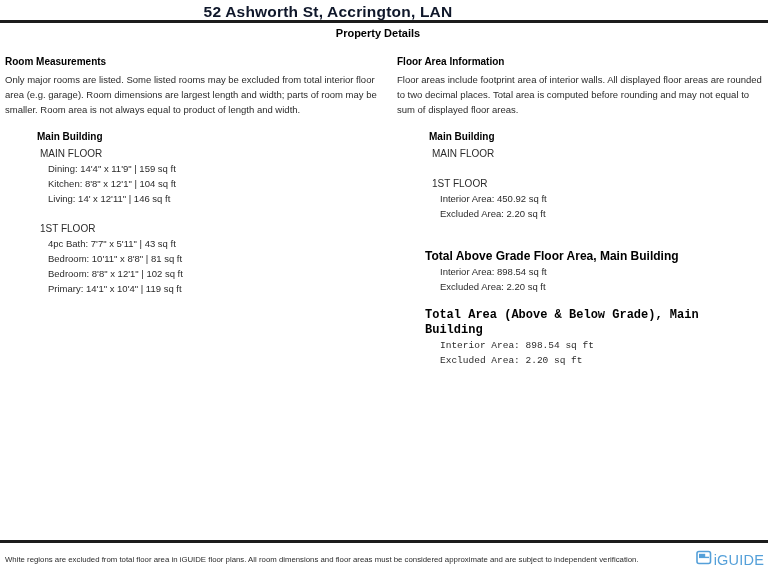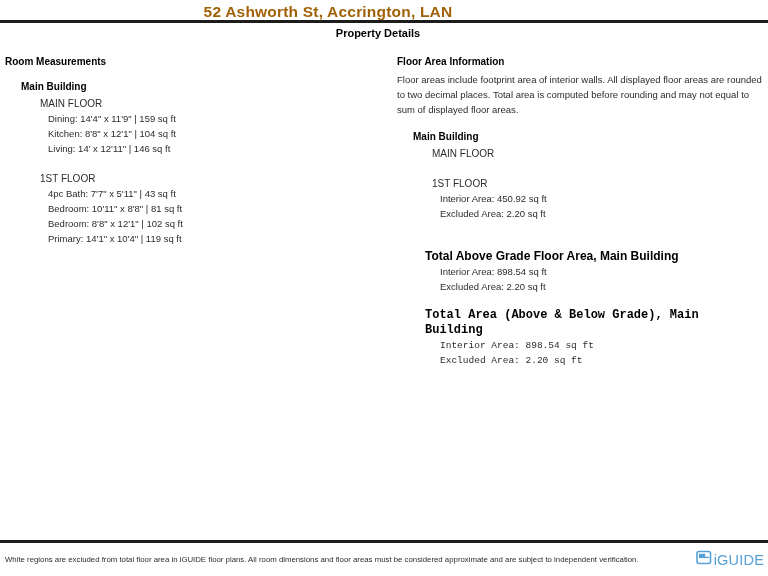--- a/index.html
+++ b/index.html
@@ -8,21 +8,21 @@
     position: relative;
     width: 768px; height: 576px;
     background: #ffffff;
     font-family: "Liberation Sans", sans-serif;
     color: #222222;
     overflow: hidden;
   }
   .page-title {
     position: absolute; top: 3px; left: 0; width: 656px;
     text-align: center;
-    font-size: 15.5px; font-weight: bold; color: #a16207;
+    font-size: 15.5px; font-weight: bold; color: #0f172a;
     letter-spacing: 0.2px;
   }
   .header-rule {
     position: absolute; top: 20px; left: 0; width: 768px;
     border-top: 3px solid #1c1c1c;
   }
   .page-subtitle {
     position: absolute; top: 27px; left: 0; width: 756px;
     text-align: center;
     font-size: 11px; font-weight: bold; color: #000000;
@@ -32,21 +32,21 @@
   .col-right { left: 397px; width: 366px; }
   .section-heading {
     font-size: 10px; font-weight: bold; color: #000000;
     margin-bottom: 5px;
   }
   .section-desc {
     font-size: 9.5px; line-height: 15px; color: #2b2b2b;
   }
   .building-name {
     font-size: 10px; font-weight: bold; color: #000000;
-    margin-left: 16px; margin-top: 14px;
+    margin-left: 32px; margin-top: 14px;
   }
   .floor-block { margin-top: 0; }
   .floor-gap { margin-top: 15px; }
   .floor-name {
     font-size: 10px; color: #2b2b2b;
     margin-left: 35px; margin-top: 4px; line-height: 15px;
   }
   .detail-line {
     font-size: 9.5px; color: #2b2b2b;
     margin-left: 43px; line-height: 15px;
@@ -78,20 +78,21 @@
 </style>
 </head>
 <body>
 
 <div class="page-title">52 Ashworth St, Accrington, LAN</div>
 <div class="header-rule"></div>
 <div class="page-subtitle">Property Details</div>
 
 <div class="col col-left">
   <div class="section-heading">Room Measurements</div>
+  <div class="section-desc">Only major rooms are listed. Some listed rooms may be excluded from total interior floor area (e.g. garage). Room dimensions are largest length and width; parts of room may be smaller. Room area is not always equal to product of length and width.</div>
 
   <div class="building-name">Main Building</div>
 
   <div class="floor-block">
     <div class="floor-name">MAIN FLOOR</div>
     <div class="detail-line">Dining: 14'4" x 11'9" | 159 sq ft</div>
     <div class="detail-line">Kitchen: 8'8" x 12'1" | 104 sq ft</div>
     <div class="detail-line">Living: 14' x 12'11" | 146 sq ft</div>
   </div>
 

